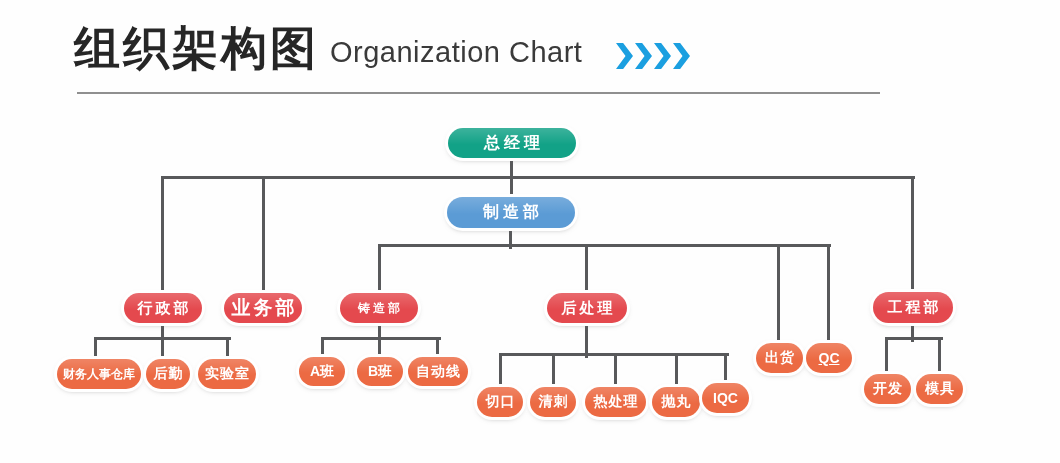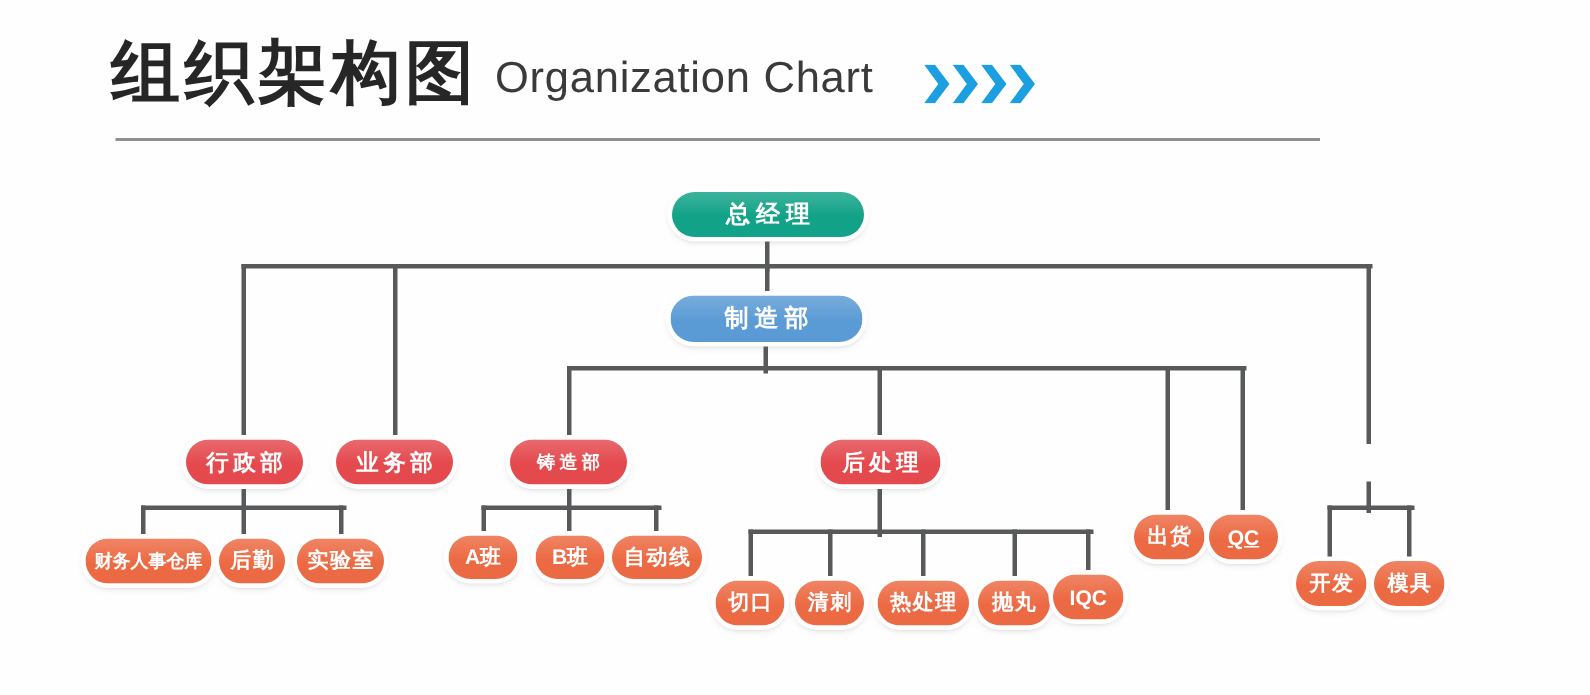--- a/index.html
+++ b/index.html
@@ -79,21 +79,22 @@
     <div class="seg" style="left: 551.5px; top: 352.5px; width: 3px; height: 38px; background: rgb(88, 89, 91);"></div>
     <div class="seg" style="left: 613.5px; top: 352.5px; width: 3px; height: 38px; background: rgb(88, 89, 91);"></div>
     <div class="seg" style="left: 674.5px; top: 352.5px; width: 3px; height: 38px; background: rgb(88, 89, 91);"></div>
     <div class="seg" style="left: 723.5px; top: 352.5px; width: 3px; height: 38px; background: rgb(88, 89, 91);"></div>
     <div class="seg" style="left: 910.5px; top: 320.5px; width: 3px; height: 21px; background: rgb(88, 89, 91);"></div>
     <div class="seg" style="left: 884.5px; top: 336.5px; width: 3px; height: 41px; background: rgb(88, 89, 91);"></div>
     <div class="seg" style="left: 937.5px; top: 336.5px; width: 3px; height: 41px; background: rgb(88, 89, 91);"></div>
     <div class="node" style="left: 448px; top: 128px; width: 128px; height: 30px; font-size: 16px; letter-spacing: 4px; text-indent: 4px; background: linear-gradient(rgba(255, 255, 255, 0.18), rgba(255, 255, 255, 0) 55%), rgb(18, 162, 135);">总经理</div>
     <div class="node" style="left: 124px; top: 293px; width: 78px; height: 30px; font-size: 15px; letter-spacing: 3px; text-indent: 3px; background: linear-gradient(rgba(255, 255, 255, 0.18), rgba(255, 255, 255, 0) 55%), rgb(228, 73, 78);">行政部</div>
     <div class="node" style="left: 447px; top: 197px; width: 128px; height: 31px; font-size: 16px; letter-spacing: 4px; text-indent: 4px; background: linear-gradient(rgba(255, 255, 255, 0.18), rgba(255, 255, 255, 0) 55%), rgb(91, 155, 213);">制造部</div>
-    <div class="node" style="left: 224px; top: 293px; width: 78px; height: 30px; font-size: 15px; letter-spacing: 3px; text-indent: 3px; background: linear-gradient(rgba(255, 255, 255, 0.18), rgba(255, 255, 255, 0) 55%), rgb(228, 73, 78);">业务部</div>
+    <div class="node" style="left: 224px; top: 293px; width: 78px; height: 30px; font-size: 19px; letter-spacing: 3px; text-indent: 3px; background: linear-gradient(rgba(255, 255, 255, 0.18), rgba(255, 255, 255, 0) 55%), rgb(228, 73, 78);">业务部</div>
+    <div class="node" style="left: 873px; top: 292px; width: 80px; height: 31px; font-size: 15px; letter-spacing: 3px; text-indent: 3px; background: linear-gradient(rgba(255, 255, 255, 0.18), rgba(255, 255, 255, 0) 55%), rgb(228, 73, 78);">工程部</div>
     <div class="node" style="left: 340px; top: 293px; width: 78px; height: 30px; font-size: 12px; letter-spacing: 3px; text-indent: 3px; background: linear-gradient(rgba(255, 255, 255, 0.18), rgba(255, 255, 255, 0) 55%), rgb(228, 73, 78);">铸造部</div>
     <div class="node" style="left: 547px; top: 293px; width: 80px; height: 30px; font-size: 15px; letter-spacing: 3px; text-indent: 3px; background: linear-gradient(rgba(255, 255, 255, 0.18), rgba(255, 255, 255, 0) 55%), rgb(228, 73, 78);">后处理</div>
     <div class="node" style="left: 756px; top: 343px; width: 47px; height: 30px; font-size: 14px; letter-spacing: 1px; text-indent: 1px; background: linear-gradient(rgba(255, 255, 255, 0.18), rgba(255, 255, 255, 0) 55%), rgb(236, 106, 67);">出货</div>
     <div class="node" style="left: 806px; top: 343px; width: 46px; height: 30px; font-size: 14px; letter-spacing: 0px; text-indent: 0px; background: linear-gradient(rgba(255, 255, 255, 0.18), rgba(255, 255, 255, 0) 55%), rgb(236, 106, 67); text-decoration: underline;">QC</div>
     <div class="node" style="left: 57px; top: 359px; width: 84px; height: 30px; font-size: 12px; letter-spacing: 0px; text-indent: 0px; background: linear-gradient(rgba(255, 255, 255, 0.18), rgba(255, 255, 255, 0) 55%), rgb(236, 106, 67);">财务人事仓库</div>
     <div class="node" style="left: 146px; top: 359px; width: 44px; height: 30px; font-size: 14px; letter-spacing: 1px; text-indent: 1px; background: linear-gradient(rgba(255, 255, 255, 0.18), rgba(255, 255, 255, 0) 55%), rgb(236, 106, 67);">后勤</div>
     <div class="node" style="left: 198px; top: 359px; width: 58px; height: 30px; font-size: 14px; letter-spacing: 1px; text-indent: 1px; background: linear-gradient(rgba(255, 255, 255, 0.18), rgba(255, 255, 255, 0) 55%), rgb(236, 106, 67);">实验室</div>
     <div class="node" style="left: 299px; top: 357px; width: 46px; height: 29px; font-size: 14px; letter-spacing: 0px; text-indent: 0px; background: linear-gradient(rgba(255, 255, 255, 0.18), rgba(255, 255, 255, 0) 55%), rgb(236, 106, 67);">A班</div>
     <div class="node" style="left: 357px; top: 357px; width: 46px; height: 29px; font-size: 14px; letter-spacing: 0px; text-indent: 0px; background: linear-gradient(rgba(255, 255, 255, 0.18), rgba(255, 255, 255, 0) 55%), rgb(236, 106, 67);">B班</div>
     <div class="node" style="left: 408px; top: 357px; width: 60px; height: 29px; font-size: 14px; letter-spacing: 1px; text-indent: 1px; background: linear-gradient(rgba(255, 255, 255, 0.18), rgba(255, 255, 255, 0) 55%), rgb(236, 106, 67);">自动线</div>

